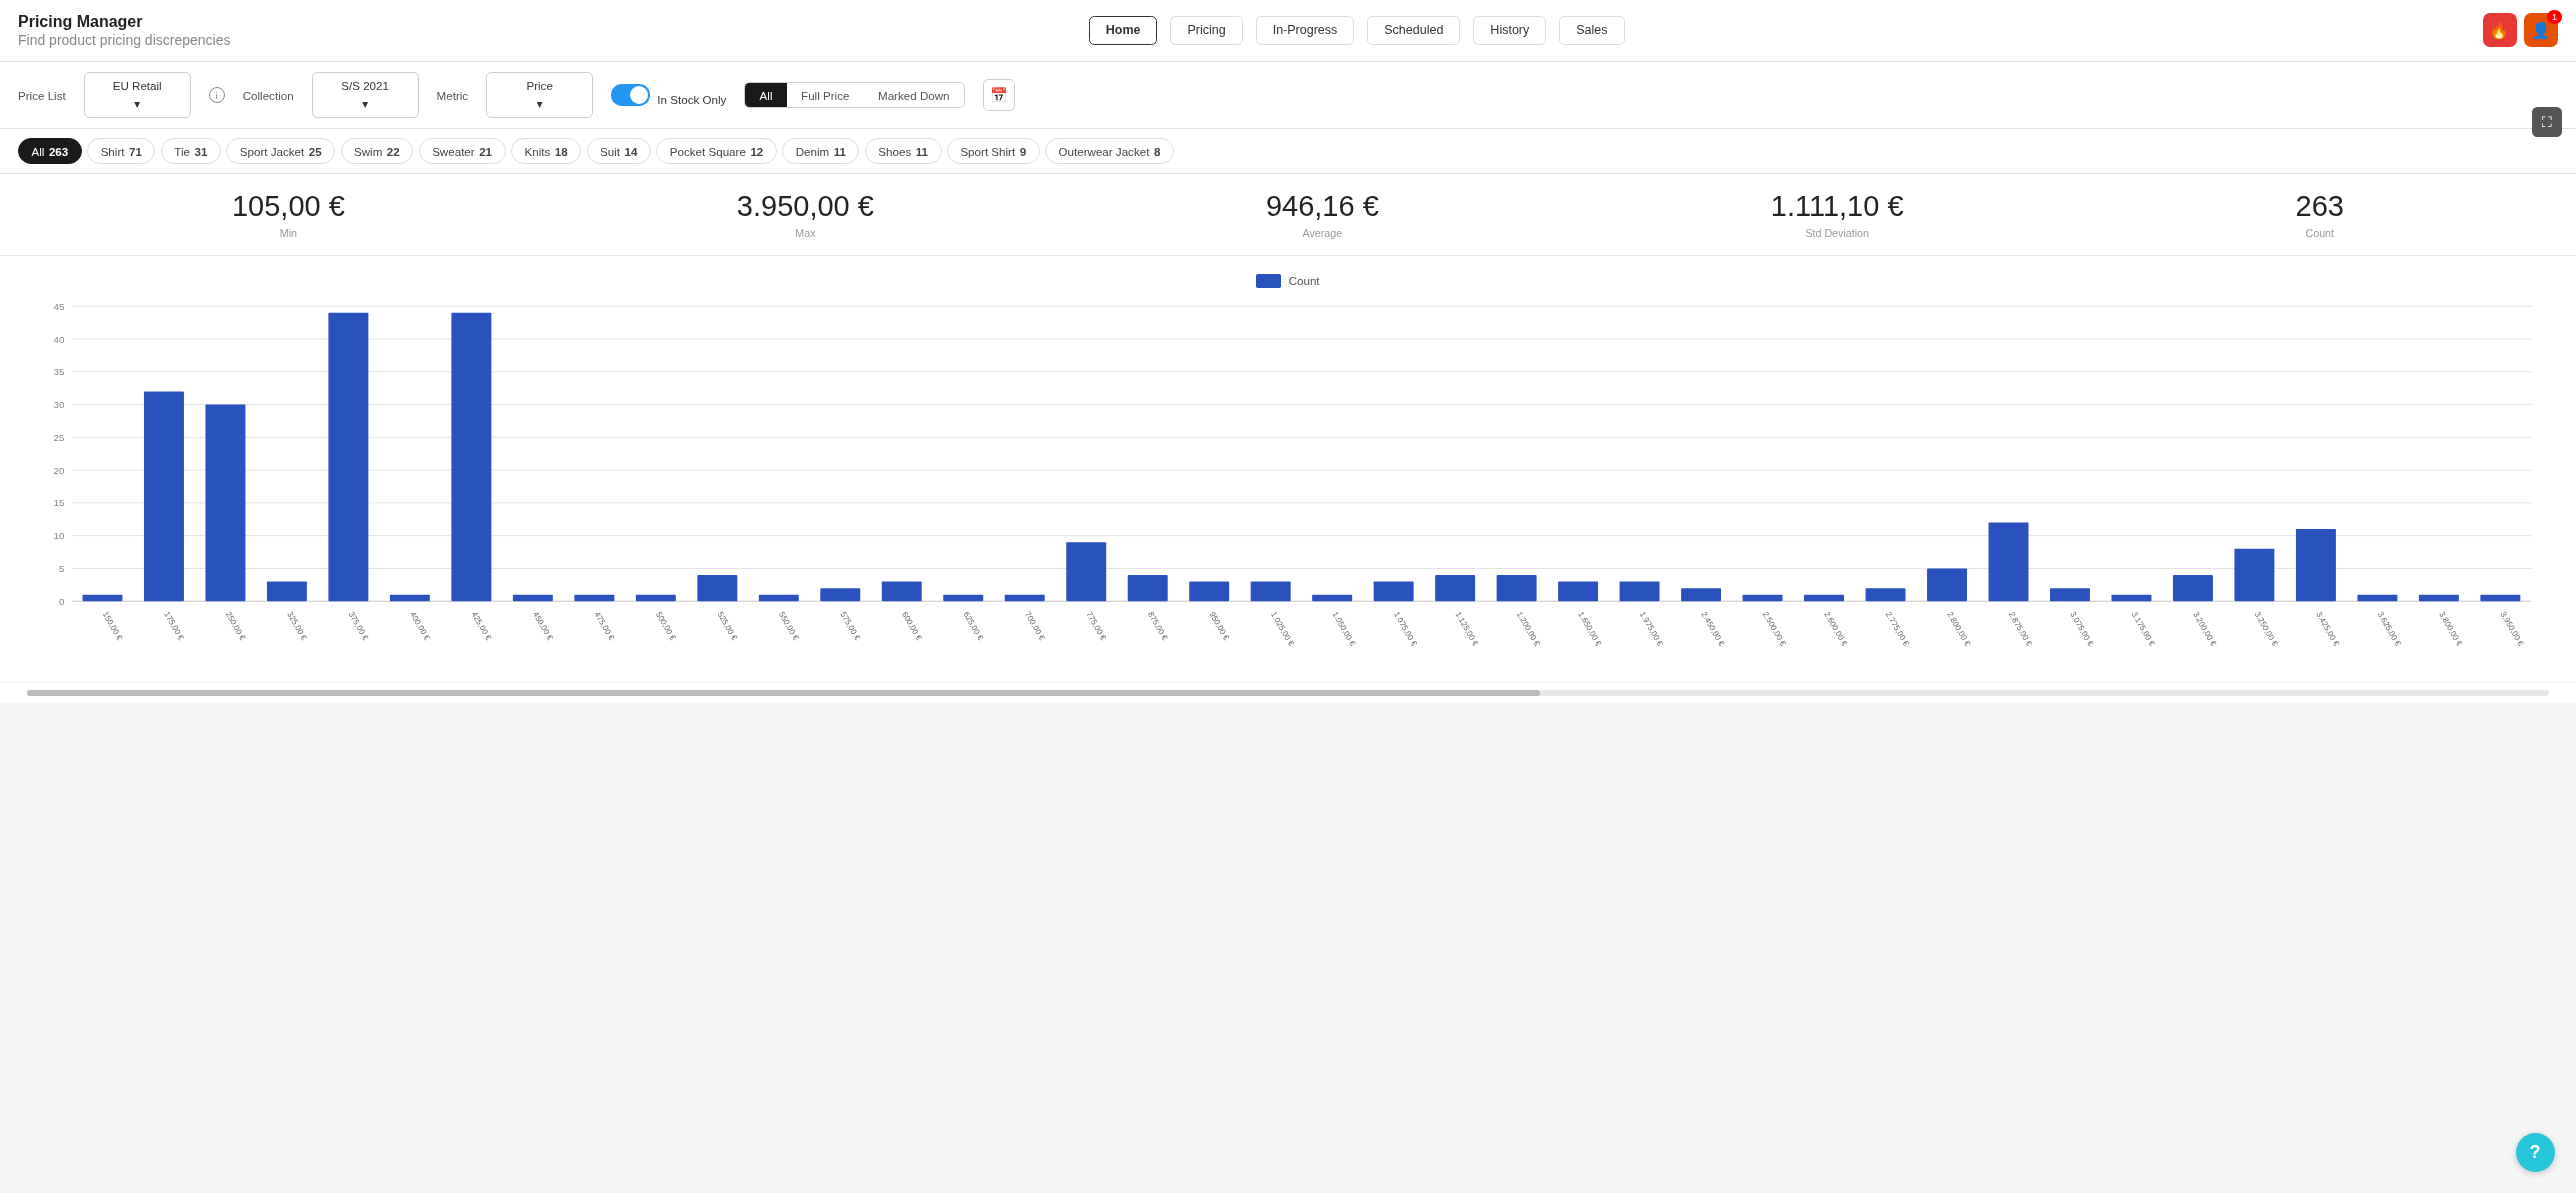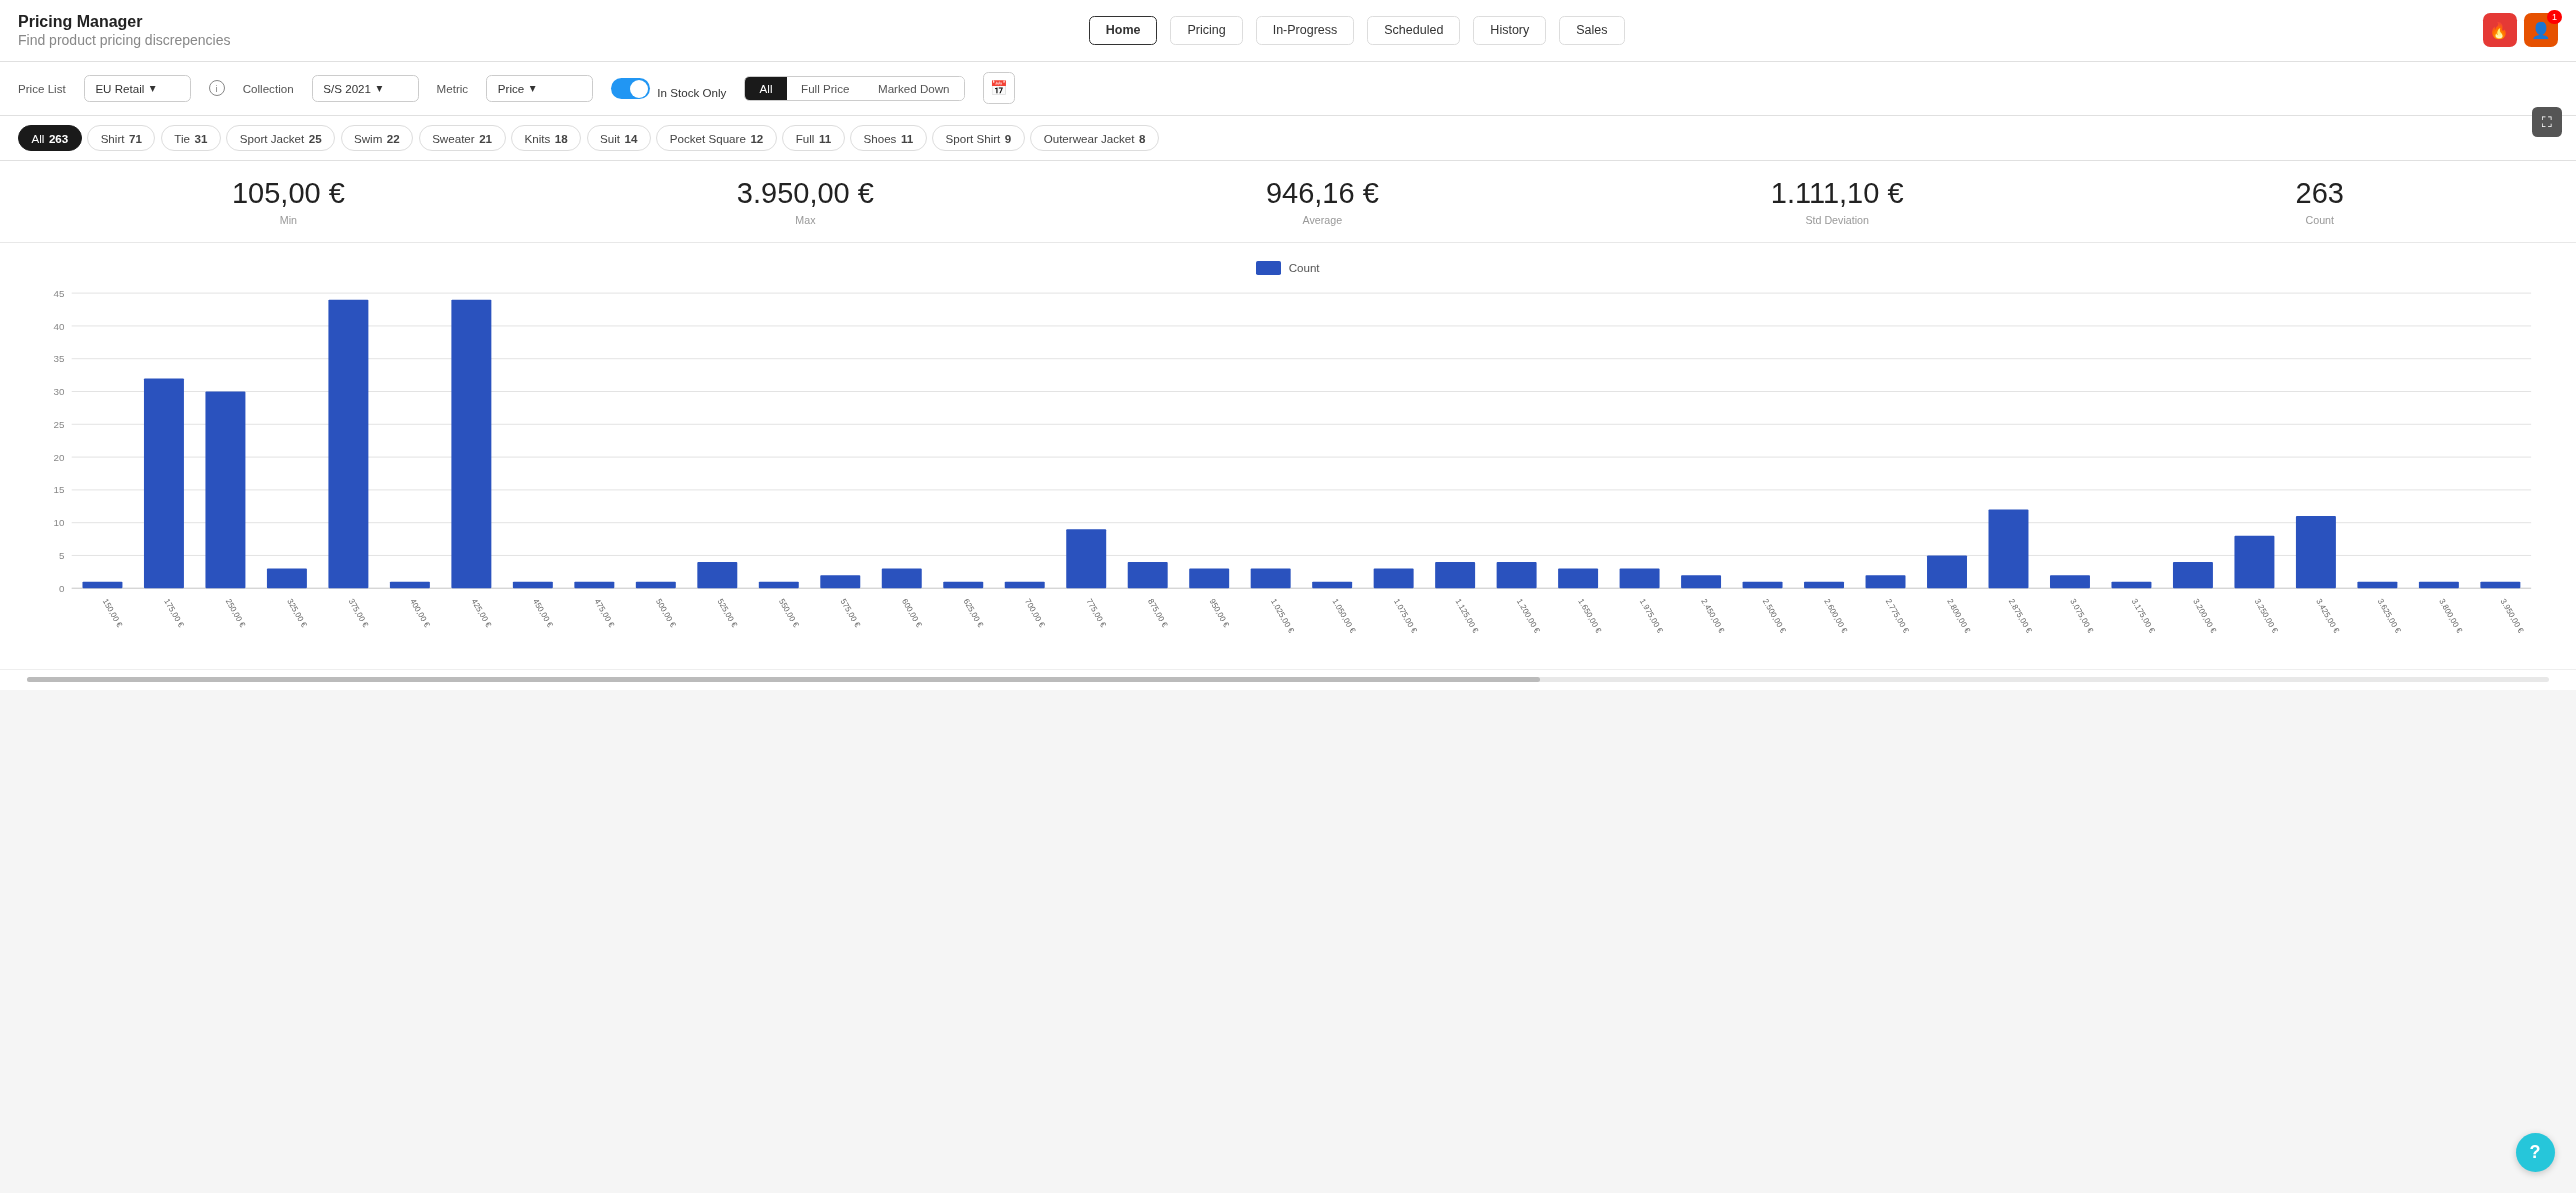--- a/index.html
+++ b/index.html
@@ -14,21 +14,21 @@
     .nav-btn.active { background: #fff; border: 1.8px solid #333; font-weight: 600; }
     .header-icons { display: flex; gap: 7.2px; align-items: center; }
     .icon-btn { width: 34px; height: 34px; border-radius: 7.2px; border: none; cursor: pointer; display: flex; align-items: center; justify-content: center; font-size: 16px; }
     .icon-btn.red { background: #e53935; color: #fff; }
     .icon-btn.orange { background: #f57c00; color: #fff; position: relative; }
     .badge { position: absolute; top: -3.6px; right: -3.6px; background: red; color: #fff; border-radius: 50%; width: 14.3px; height: 14.3px; font-size: 9px; display: flex; align-items: center; justify-content: center; }
 
     
     .toolbar { background: #fff; padding: 10.7px 18px; display: flex; align-items: center; gap: 18px; border-bottom: 0.9px solid #e0e0e0; flex-wrap: wrap; }
     .toolbar-label { font-size: 11.6px; color: #555; }
-    .toolbar-select { display: flex; align-items: center; gap: 5.4px; padding: 5.4px 10.7px; border: 0.9px solid #ccc; border-radius: 5.4px; background: #fff; cursor: pointer; font-size: 11.6px; min-width: 107px; }
+    .toolbar-select { display: flex; align-items: center; gap: 5.4px; padding: 5.4px 10.7px; border: 0.9px solid #ccc; border-radius: 5.4px; background: #fff; cursor: pointer; font-size: 11.6px; min-width: 107px; flex-direction: column; }
     .info-icon { width: 16px; height: 16px; border-radius: 50%; border: 0.9px solid #888; color: #888; display: flex; align-items: center; justify-content: center; font-size: 9.8px; cursor: pointer; }
     .toggle-wrap { display: flex; align-items: flex-end; gap: 7.2px; }
     .toggle { width: 39px; height: 21.5px; border-radius: 10.7px; background: #2196F3; position: relative; cursor: pointer; }
     .toggle-knob { width: 18px; height: 18px; border-radius: 50%; background: #fff; position: absolute; top: 1.8px; right: 1.8px; }
     .toggle-label { font-size: 11.6px; color: #333; }
     .filter-group { display: flex; align-items: center; gap: 0; border-radius: 5.4px; overflow: hidden; border: 0.9px solid #ccc; }
     .filter-btn { padding: 5.4px 14.3px; background: #fff; border: none; cursor: pointer; font-size: 11.6px; color: #555; }
     .filter-btn.active { background: #1a1a1a; color: #fff; }
     .calendar-btn { width: 32px; height: 32px; border: 0.9px solid #ccc; border-radius: 5.4px; display: flex; align-items: center; justify-content: center; cursor: pointer; background: #fff; font-size: 14.3px; }
 
@@ -157,21 +157,21 @@
     </button>
     <button class="cat-tab">
       <span>Suit</span> 
       <span class="count">14</span>
     </button>
     <button class="cat-tab">
       <span>Pocket Square</span> 
       <span class="count">12</span>
     </button>
     <button class="cat-tab">
-      <span>Full</span> 
+      <span>Denim</span> 
       <span class="count">11</span>
     </button>
     <button class="cat-tab">
       <span>Shoes</span> 
       <span class="count">11</span>
     </button>
     <button class="cat-tab">
       <span>Sport Shirt</span> 
       <span class="count">9</span>
     </button>

